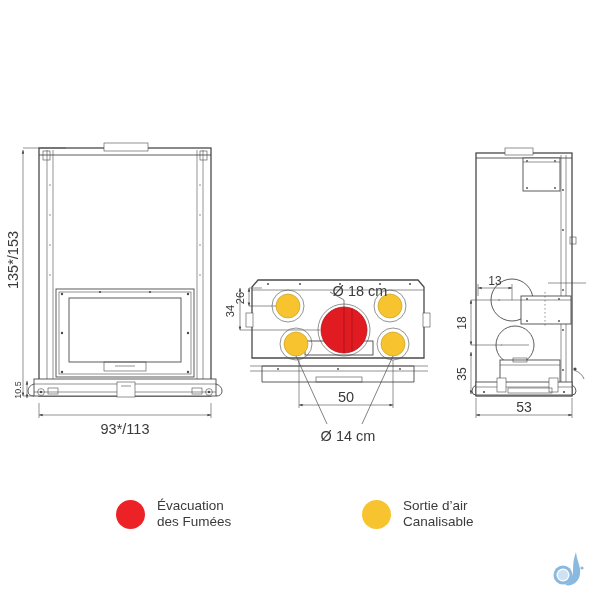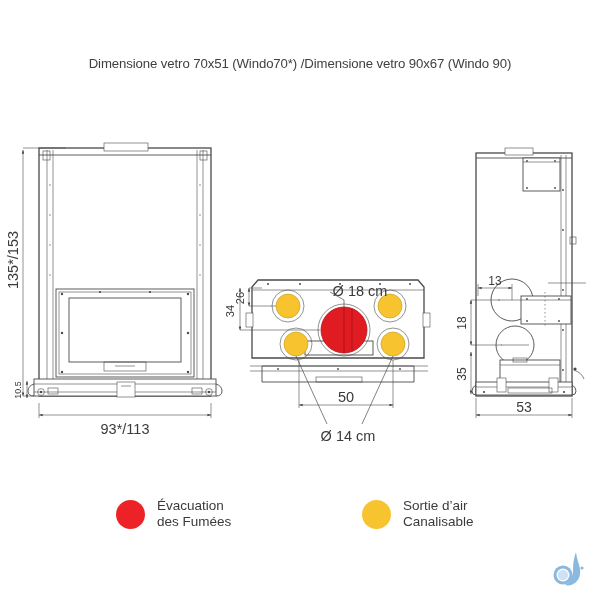--- a/index.html
+++ b/index.html
@@ -42,21 +42,20 @@
   }
   .legend-text .l2{display:block;}
 
   .logo{position:absolute;left:548px;top:548px;width:44px;height:44px;}
 </style>
 </head>
 <body>
 
 <div id="stage">
 
-  <div class="title">Dimensione vetro 70x51 (Windo70*) /Dimensione vetro 90x67 (Windo 90)</div>
 
   <svg class="draw" viewBox="0 0 600 600">
     <defs>
       <style>
         .ln{stroke:#4a4a4a;fill:none;}
         .t{stroke-width:0.6;}
         .m{stroke-width:0.9;}
         .h{stroke-width:1.3;}
         .dim{stroke:#4a4a4a;stroke-width:0.6;fill:none;}
         .lead{stroke:#4a4a4a;stroke-width:0.7;fill:none;}

